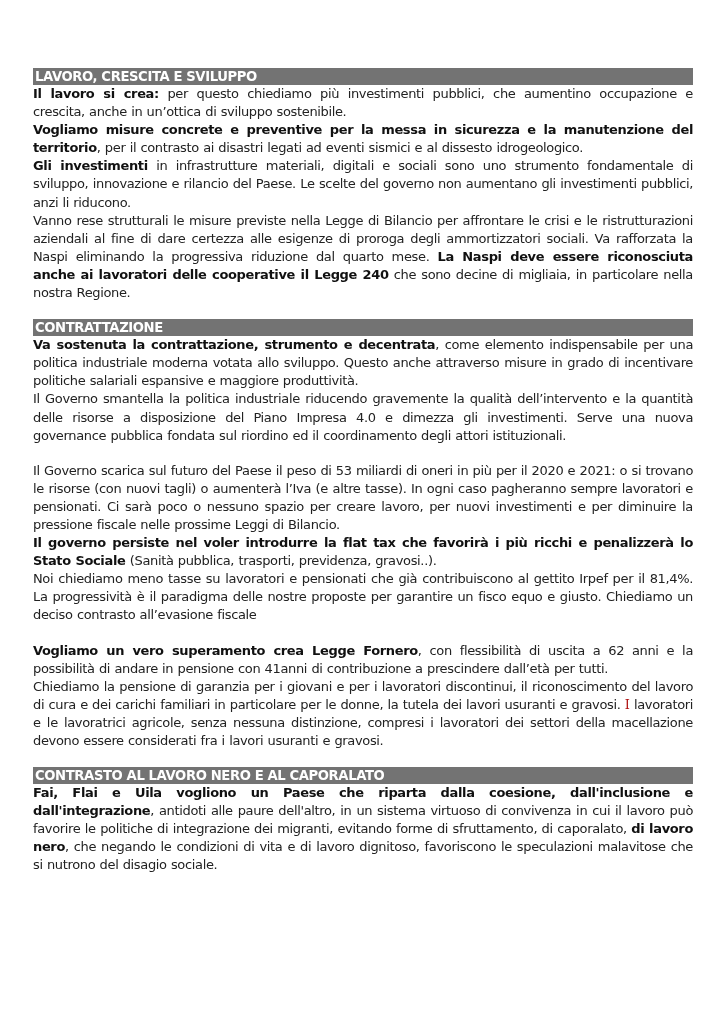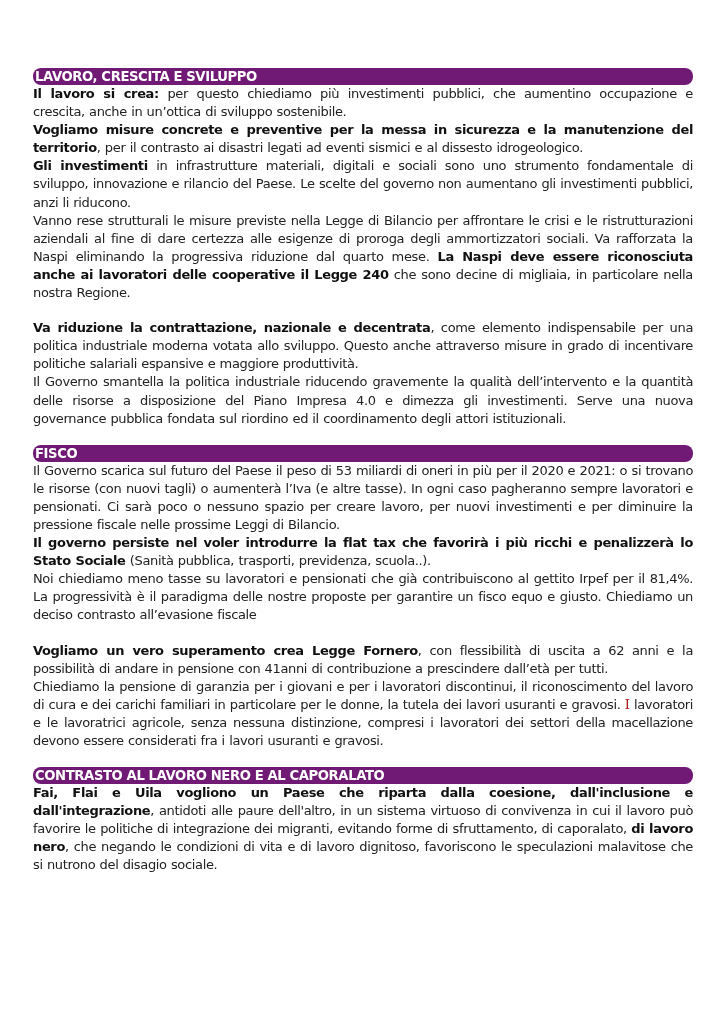--- a/index.html
+++ b/index.html
@@ -18,33 +18,32 @@
     .page {
       position: absolute;
       left: 33px;
       top: 68px;
       width: 660px;
     }
     .section {
       margin: 0 0 17px 0;
     }
     .section-header {
-      background: #701a75;
+      background: #737373;
       color: #ffffff;
       font-family: "DejaVu Sans", sans-serif;
       font-weight: bold;
       font-size: 13.2px;
       line-height: 17px;
       height: 17px;
       padding-left: 2px;
       letter-spacing: -0.4px;
       white-space: nowrap;
       overflow: hidden;
       transform-origin: left center;
-      border-radius: 8px;
     }
     .para {
       font-size: 13px;
       line-height: 18.1px;
       text-align: justify;
       margin: 0;
       letter-spacing: -0.35px;
       word-spacing: 0.5px;
     }
     .para b {
@@ -61,27 +60,27 @@
 
 <div class="page" id="page">
     <div class="section">
       <div class="section-header">LAVORO, CRESCITA E SVILUPPO</div>
       <p class="para"><b>Il lavoro si crea:</b><span> per questo chiediamo più investimenti pubblici, che aumentino occupazione e crescita, anche in un’ottica di sviluppo sostenibile.</span></p>
       <p class="para"><b>Vogliamo misure concrete e preventive per la messa in sicurezza e la manutenzione del territorio</b><span>, per il contrasto ai disastri legati ad eventi sismici e al dissesto idrogeologico.</span></p>
       <p class="para"><b>Gli investimenti</b><span> in infrastrutture materiali, digitali e sociali sono uno strumento fondamentale di sviluppo, innovazione e rilancio del Paese. Le scelte del governo non aumentano gli investimenti pubblici, anzi li riducono.</span></p>
       <p class="para"><span>Vanno rese strutturali le misure previste nella Legge di Bilancio per affrontare le crisi e le ristrutturazioni aziendali al fine di dare certezza alle esigenze di proroga degli ammortizzatori sociali. Va rafforzata la Naspi eliminando la progressiva riduzione dal quarto mese. </span><b>La Naspi deve essere riconosciuta anche ai lavoratori delle cooperative il Legge 240</b><span> che sono decine di migliaia, in particolare nella nostra Regione.</span></p>
     </div>
     <div class="section">
-      <p class="para"><b>Va riduzione la contrattazione, nazionale e decentrata</b><span>, come elemento indispensabile per una politica industriale moderna votata allo sviluppo. Questo anche attraverso misure in grado di incentivare politiche salariali espansive e maggiore produttività.</span></p>
+      <div class="section-header">CONTRATTAZIONE</div>
+      <p class="para"><b>Va sostenuta la contrattazione, strumento e decentrata</b><span>, come elemento indispensabile per una politica industriale moderna votata allo sviluppo. Questo anche attraverso misure in grado di incentivare politiche salariali espansive e maggiore produttività.</span></p>
       <p class="para"><span>Il Governo smantella la politica industriale riducendo gravemente la qualità dell’intervento e la quantità delle risorse a disposizione del Piano Impresa 4.0 e dimezza gli investimenti. Serve una nuova governance pubblica fondata sul riordino ed il coordinamento degli attori istituzionali.</span></p>
     </div>
     <div class="section">
-      <div class="section-header">FISCO</div>
       <p class="para"><span>Il Governo scarica sul futuro del Paese il peso di 53 miliardi di oneri in più per il 2020 e 2021: o si trovano le risorse (con nuovi tagli) o aumenterà l’Iva (e altre tasse). In ogni caso pagheranno sempre lavoratori e pensionati. Ci sarà poco o nessuno spazio per creare lavoro, per nuovi investimenti e per diminuire la pressione fiscale nelle prossime Leggi di Bilancio.</span></p>
-      <p class="para"><b>Il governo persiste nel voler introdurre la flat tax che favorirà i più ricchi e penalizzerà lo Stato Sociale</b><span> (Sanità pubblica, trasporti, previdenza, scuola..).</span></p>
+      <p class="para"><b>Il governo persiste nel voler introdurre la flat tax che favorirà i più ricchi e penalizzerà lo Stato Sociale</b><span> (Sanità pubblica, trasporti, previdenza, gravosi..).</span></p>
       <p class="para"><span>Noi chiediamo meno tasse su lavoratori e pensionati che già contribuiscono al gettito Irpef per il 81,4%. La progressività è il paradigma delle nostre proposte per garantire un fisco equo e giusto. Chiediamo un deciso contrasto all’evasione fiscale</span></p>
     </div>
     <div class="section">
       <p class="para"><b>Vogliamo un vero superamento crea Legge Fornero</b><span>, con flessibilità di uscita a 62 anni e la possibilità di andare in pensione con 41anni di contribuzione a prescindere dall’età per tutti.</span></p>
       <p class="para"><span>Chiediamo la pensione di garanzia per i giovani e per i lavoratori discontinui, il riconoscimento del lavoro di cura e dei carichi familiari in particolare per le donne, la tutela dei lavori usuranti e gravosi. </span><span class="red-serif">I</span><span> lavoratori e le lavoratrici agricole, senza nessuna distinzione, compresi i lavoratori dei settori della macellazione devono essere considerati fra i lavori usuranti e gravosi.</span></p>
     </div>
     <div class="section">
       <div class="section-header">CONTRASTO AL LAVORO NERO E AL CAPORALATO</div>
       <p class="para"><b>Fai, Flai e Uila vogliono un Paese che riparta dalla coesione, dall'inclusione e dall'integrazione</b><span>, antidoti alle paure dell'altro, in un sistema virtuoso di convivenza in cui il lavoro può favorire le politiche di integrazione dei migranti, evitando forme di sfruttamento, di caporalato, </span><b>di lavoro nero</b><span>, che negando le condizioni di vita e di lavoro dignitoso, favoriscono le speculazioni malavitose che si nutrono del disagio sociale.</span></p>
     </div>

